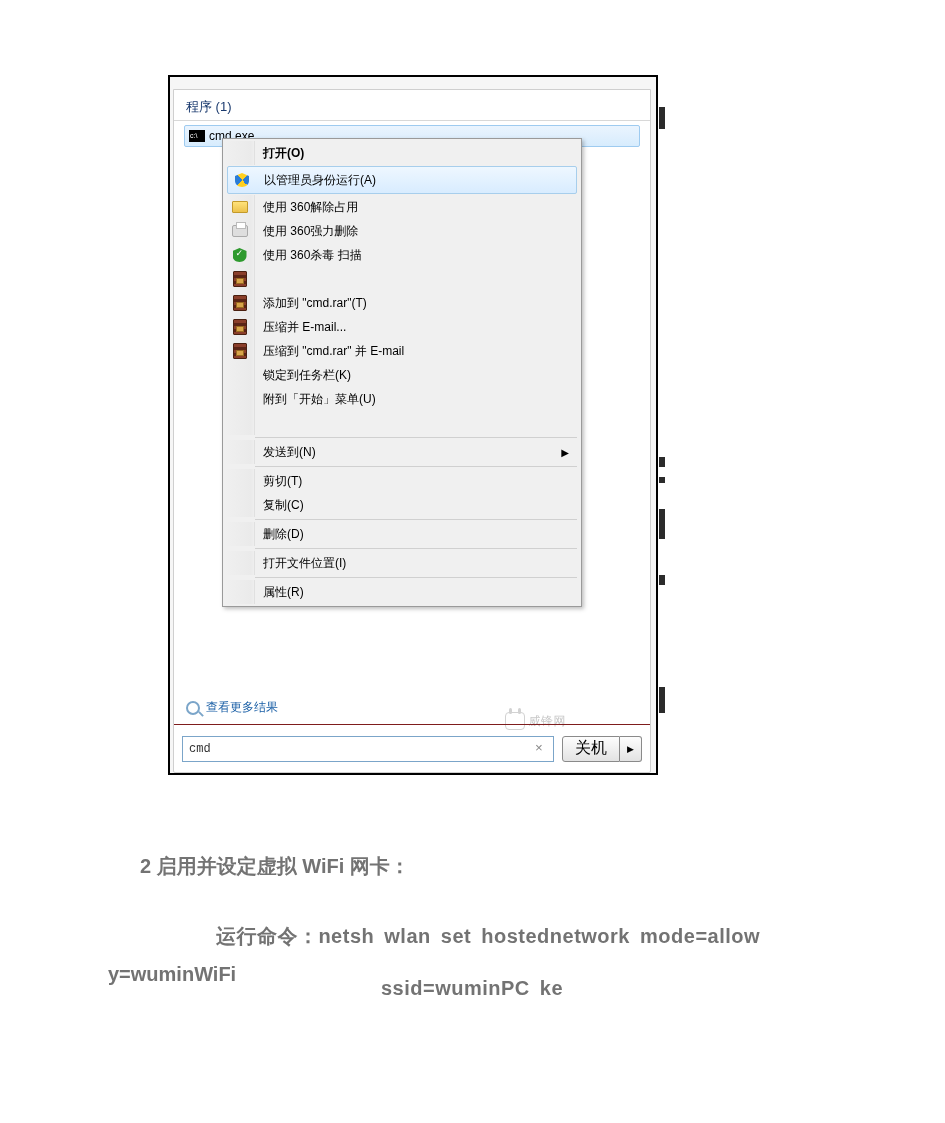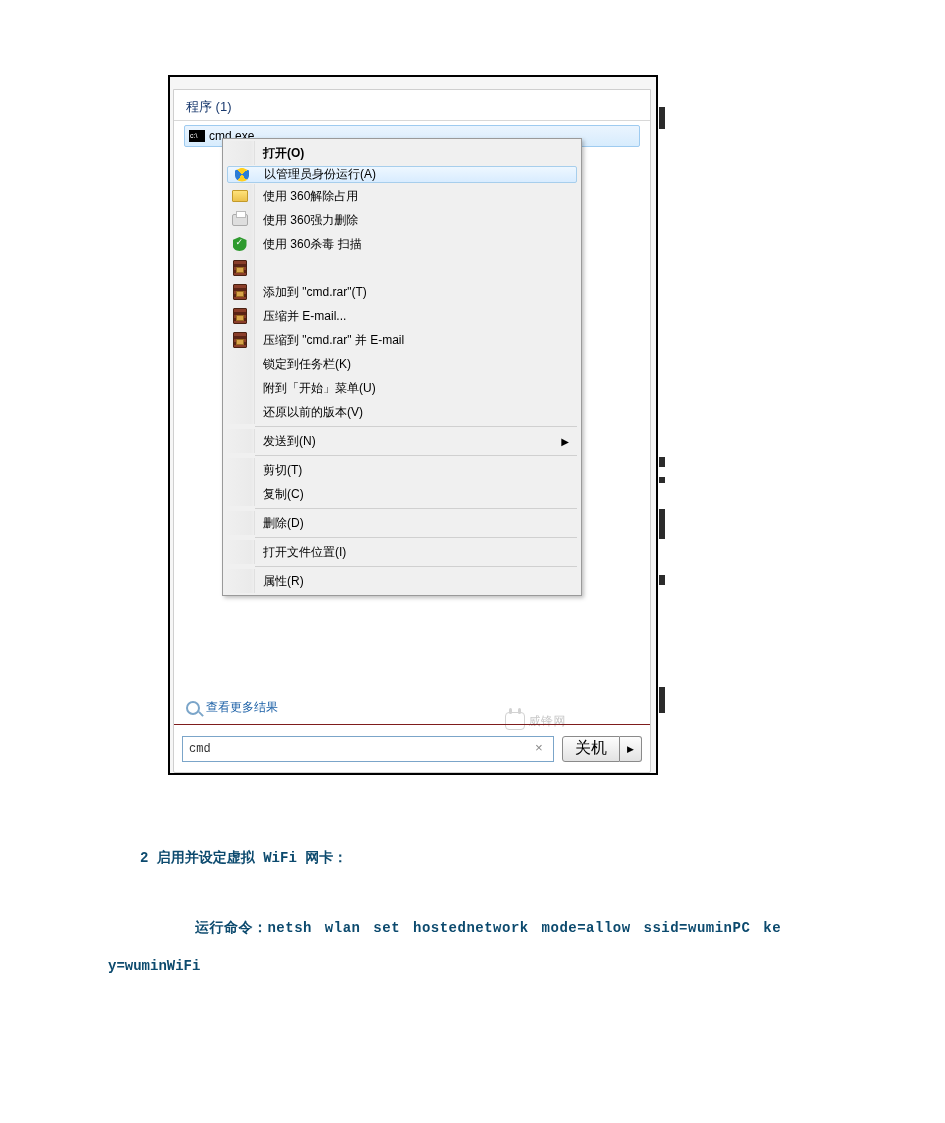--- a/index.html
+++ b/index.html
@@ -104,21 +104,21 @@
   }
   .ctx-item .arrow {
     margin-right: 10px;
     font-size: 10px;
     color: #000;
   }
   .ctx-item.highlighted {
     background: linear-gradient(#eef7ff,#d8ecff);
     border: 1px solid #a7ceec;
     border-radius: 2px;
-    height: 17px;
+    height: 28px;
     margin: 1px 2px;
     justify-content: space-between;
   }
   .ctx-item.highlighted .gutter {
     background: transparent;
     border-right: none;
     width: 28px;
   }
   .ctx-sep {
     height: 1px;
@@ -230,25 +230,24 @@
   .watermark .bull::after{right:3px;}
   .right-fragments {
     position:absolute;right:-9px;top:0;width:6px;bottom:0;
   }
   .right-fragments div{position:absolute;background:#2b2b2b;width:6px;}
   
   .doc-text {
     position: absolute;
     left: 108px;
     width: 728px;
-    font-size: 14px;
-    color: #0c4a6e;
+    font-size: 20px;
+    color: #737373;
     line-height: 2.6;
     font-weight: 600;
-    font-family: Liberation Mono, monospace;
   }
   .doc-text.p1 { top: 840px; text-indent: 32px; }
   .doc-text.p2 { top: 910px; text-indent: 32px; letter-spacing: .5px; word-spacing: 4px; text-align: center;}
   .doc-text.p2b { top: 948px; }
 </style>
 </head>
 <body>
 
 <div class="screenshot-wrap">
   <div class="outer-frame">
@@ -317,21 +316,20 @@
             <div class="ctx-item">
               <span class="gutter"></span>
               <span class="lbl">锁定到任务栏(K)</span>
             </div>
             <div class="ctx-item">
               <span class="gutter"></span>
               <span class="lbl">附到「开始」菜单(U)</span>
             </div>
             <div class="ctx-item">
               <span class="gutter"></span>
-              <span class="lbl">还原以前的版本(V)</span>
             </div>
             <div class="ctx-sep"></div>
             <div class="ctx-item">
               <span class="gutter"></span>
               <span class="lbl">发送到(N)</span>
               <span class="arrow">▶</span>
             </div>
             <div class="ctx-sep"></div>
             <div class="ctx-item">
               <span class="gutter"></span>

